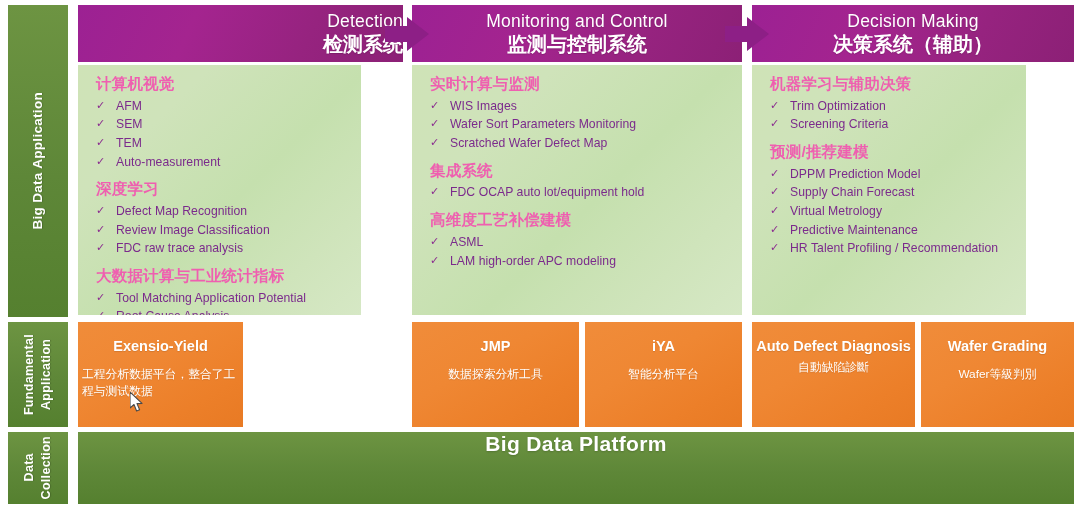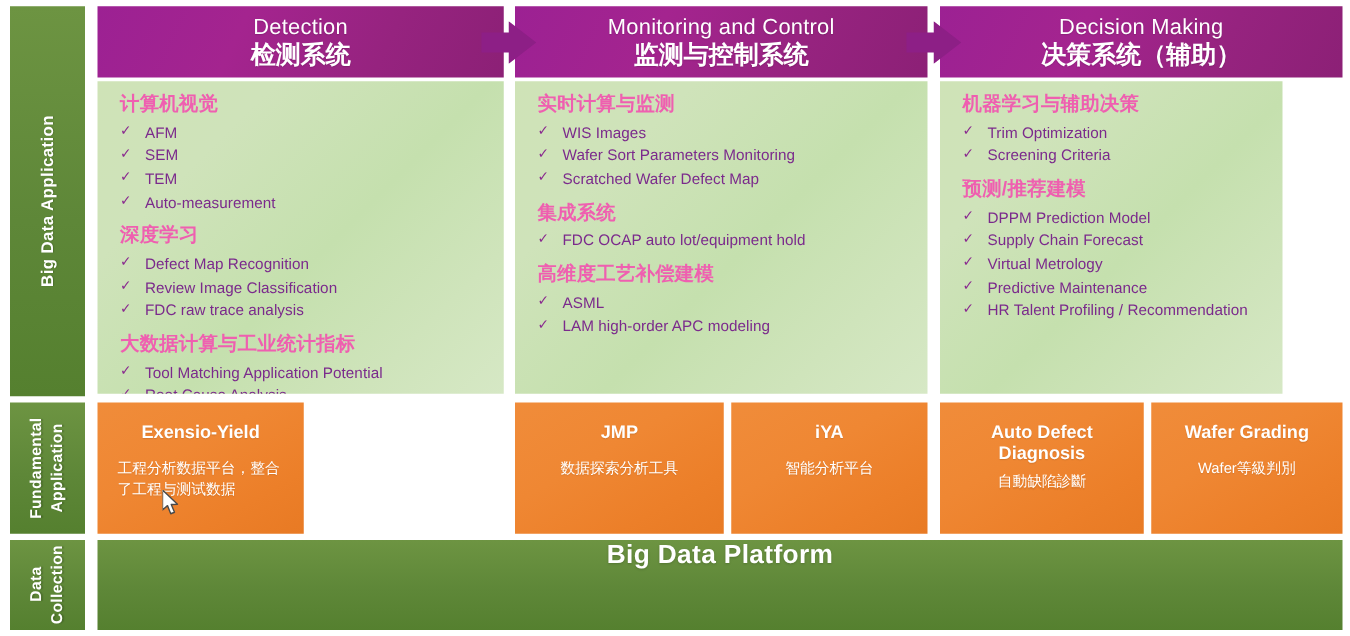--- a/index.html
+++ b/index.html
@@ -70,21 +70,21 @@
     font-weight: normal;
     letter-spacing: .2px;
     text-shadow: 0 1px 1px rgba(0,0,0,.15);
   }
   .banner .cn {
     font-size: 20px;
     font-weight: bold;
     margin-top: 1px;
     text-shadow: 0 1px 1px rgba(0,0,0,.15);
   }
-  #banner-1 { left: 78px;  width: 325px; }
+  #banner-1 { left: 78px;  width: 325px; align-items: flex-end; }
   #banner-2 { left: 412px; width: 330px; }
   #banner-3 { left: 752px; width: 322px; }
 
   
   .arrow {
     position: absolute;
     top: 17px;
     width: 44px;
     height: 34px;
     z-index: 5;
@@ -93,21 +93,21 @@
   #arrow-2 { left: 725px; }
 
   
   .panel {
     position: absolute;
     top: 65px;
     height: 250px;
     background: linear-gradient(135deg, #cfe3b7 0%, #cfe3ba 25%, #c5e0ae 55%, #cfe4bb 80%, #d6e8c5 100%);
     overflow: hidden;
   }
-  #panel-1 { left: 78px;  width: 325px; }
+  #panel-1 { left: 78px;  width: 283px; }
   #panel-2 { left: 412px; width: 330px; }
   #panel-3 { left: 752px; width: 274px; }
 
   .panel-inner { padding: 9px 0 0 18px; }
 
   .group { margin-bottom: 8px; }
   .group:last-child { margin-bottom: 0; }
 
   .group-title {
     color: #ef5fb0;
@@ -136,21 +136,21 @@
   .item-label { flex: 1 1 auto; }
 
   
   .ocard {
     position: absolute;
     top: 322px;
     height: 105px;
     background: linear-gradient(150deg, #f08c3a 0%, #ef8733 40%, #ec7f29 75%, #e87a24 100%);
     color: #ffffff;
     text-align: center;
-    padding: 0 16px;
+    padding: 0 4px;
     box-sizing: border-box;
     display: flex;
     flex-direction: column;
     align-items: center;
     justify-content: flex-start;
   }
   .ocard .title {
     margin-top: 16px;
     font-size: 14.5px;
     font-weight: bold;

